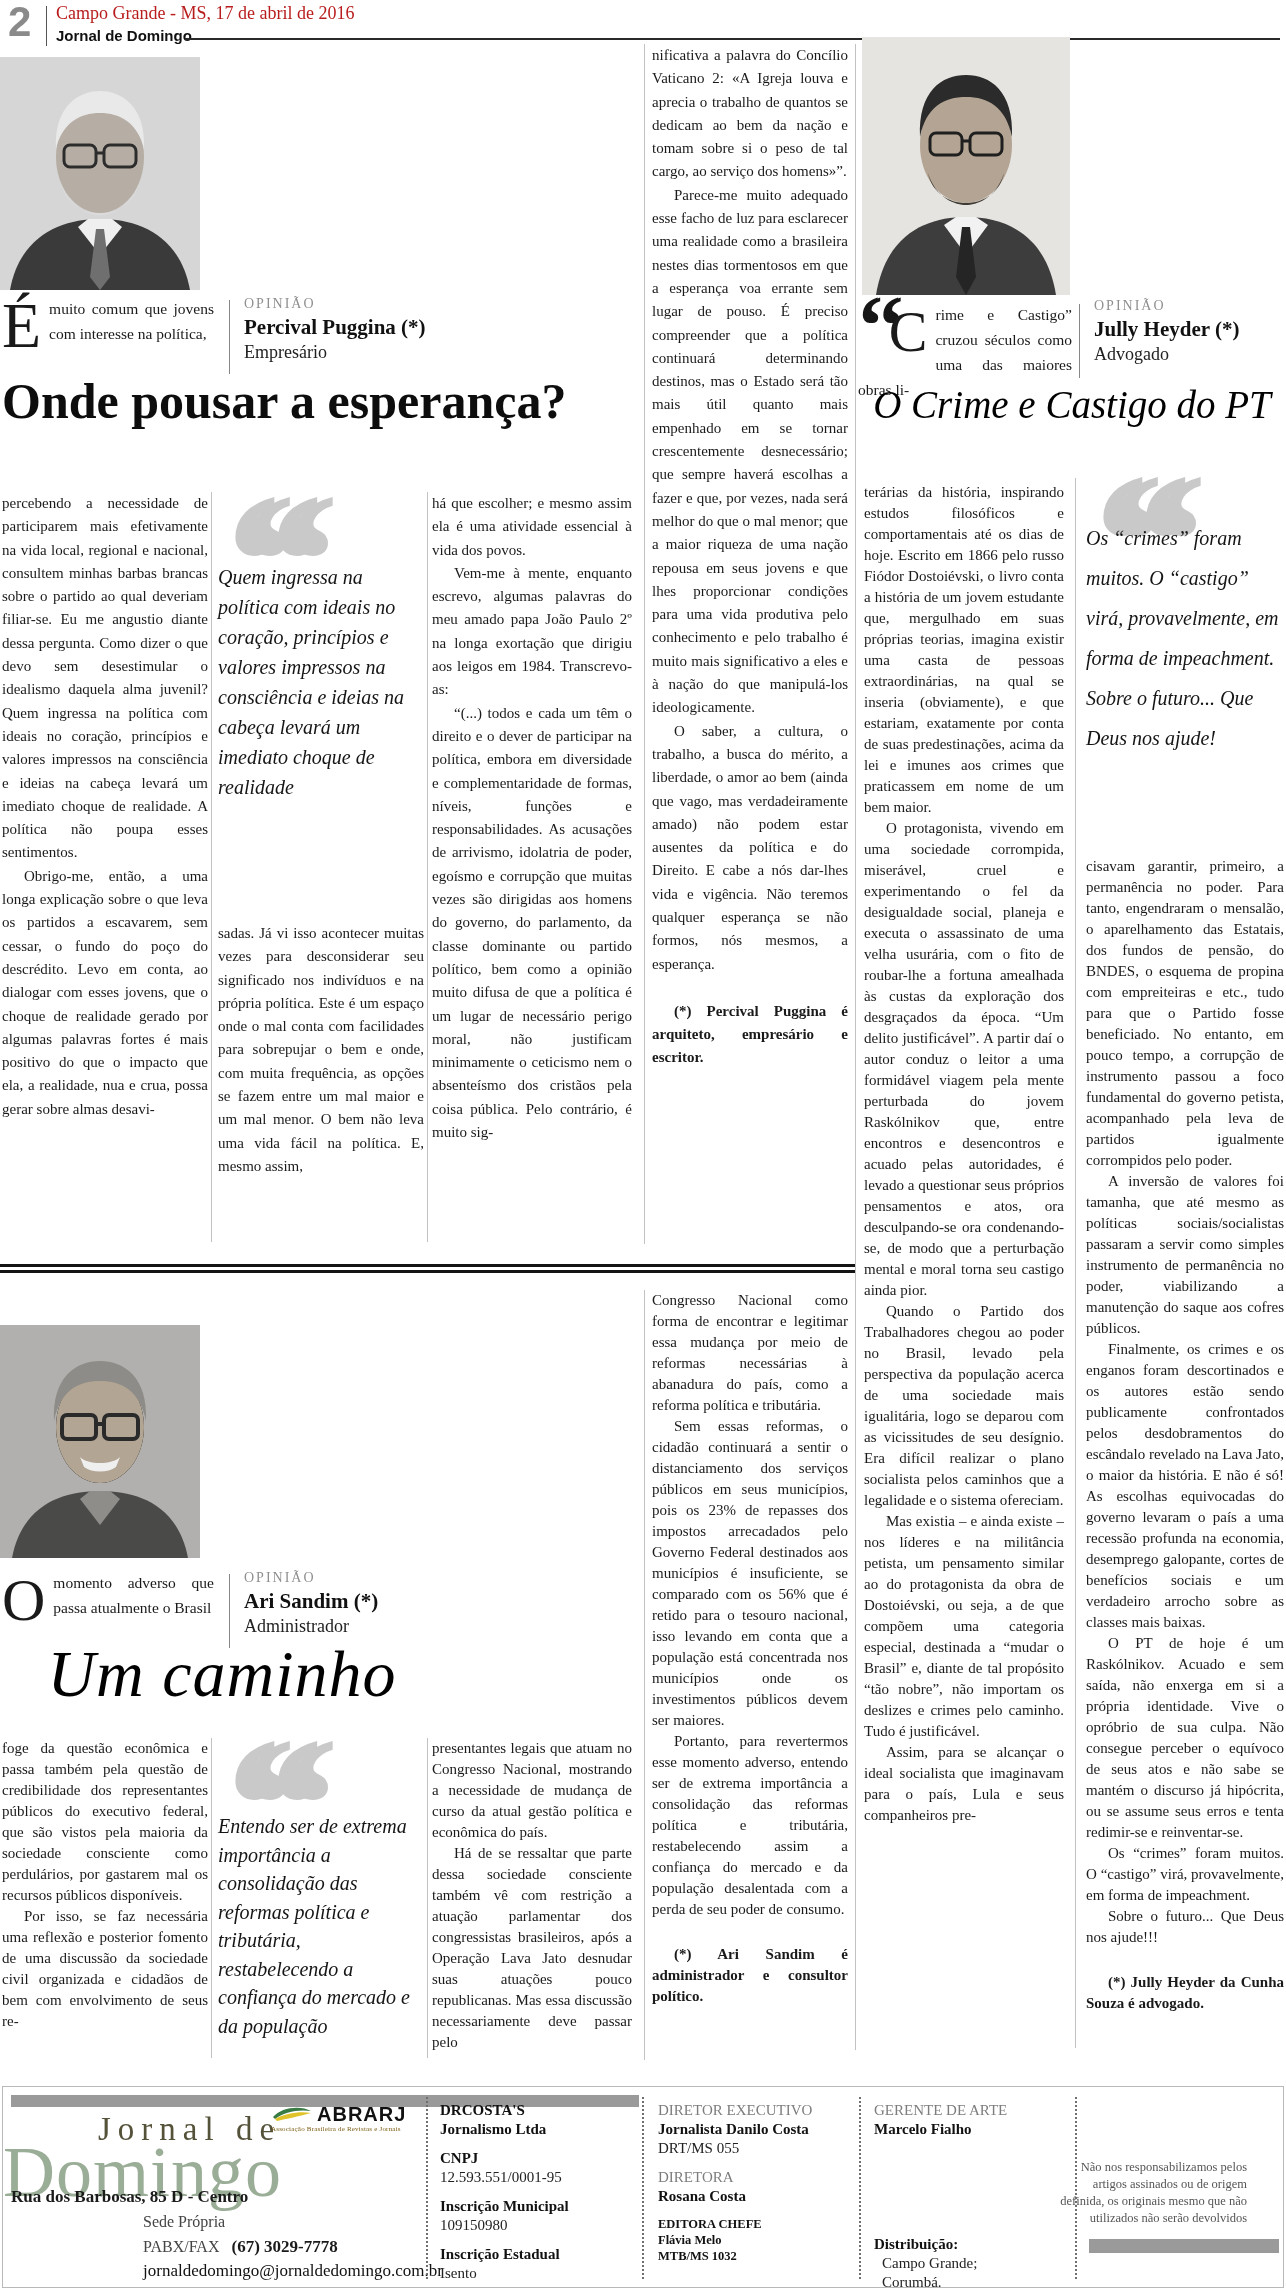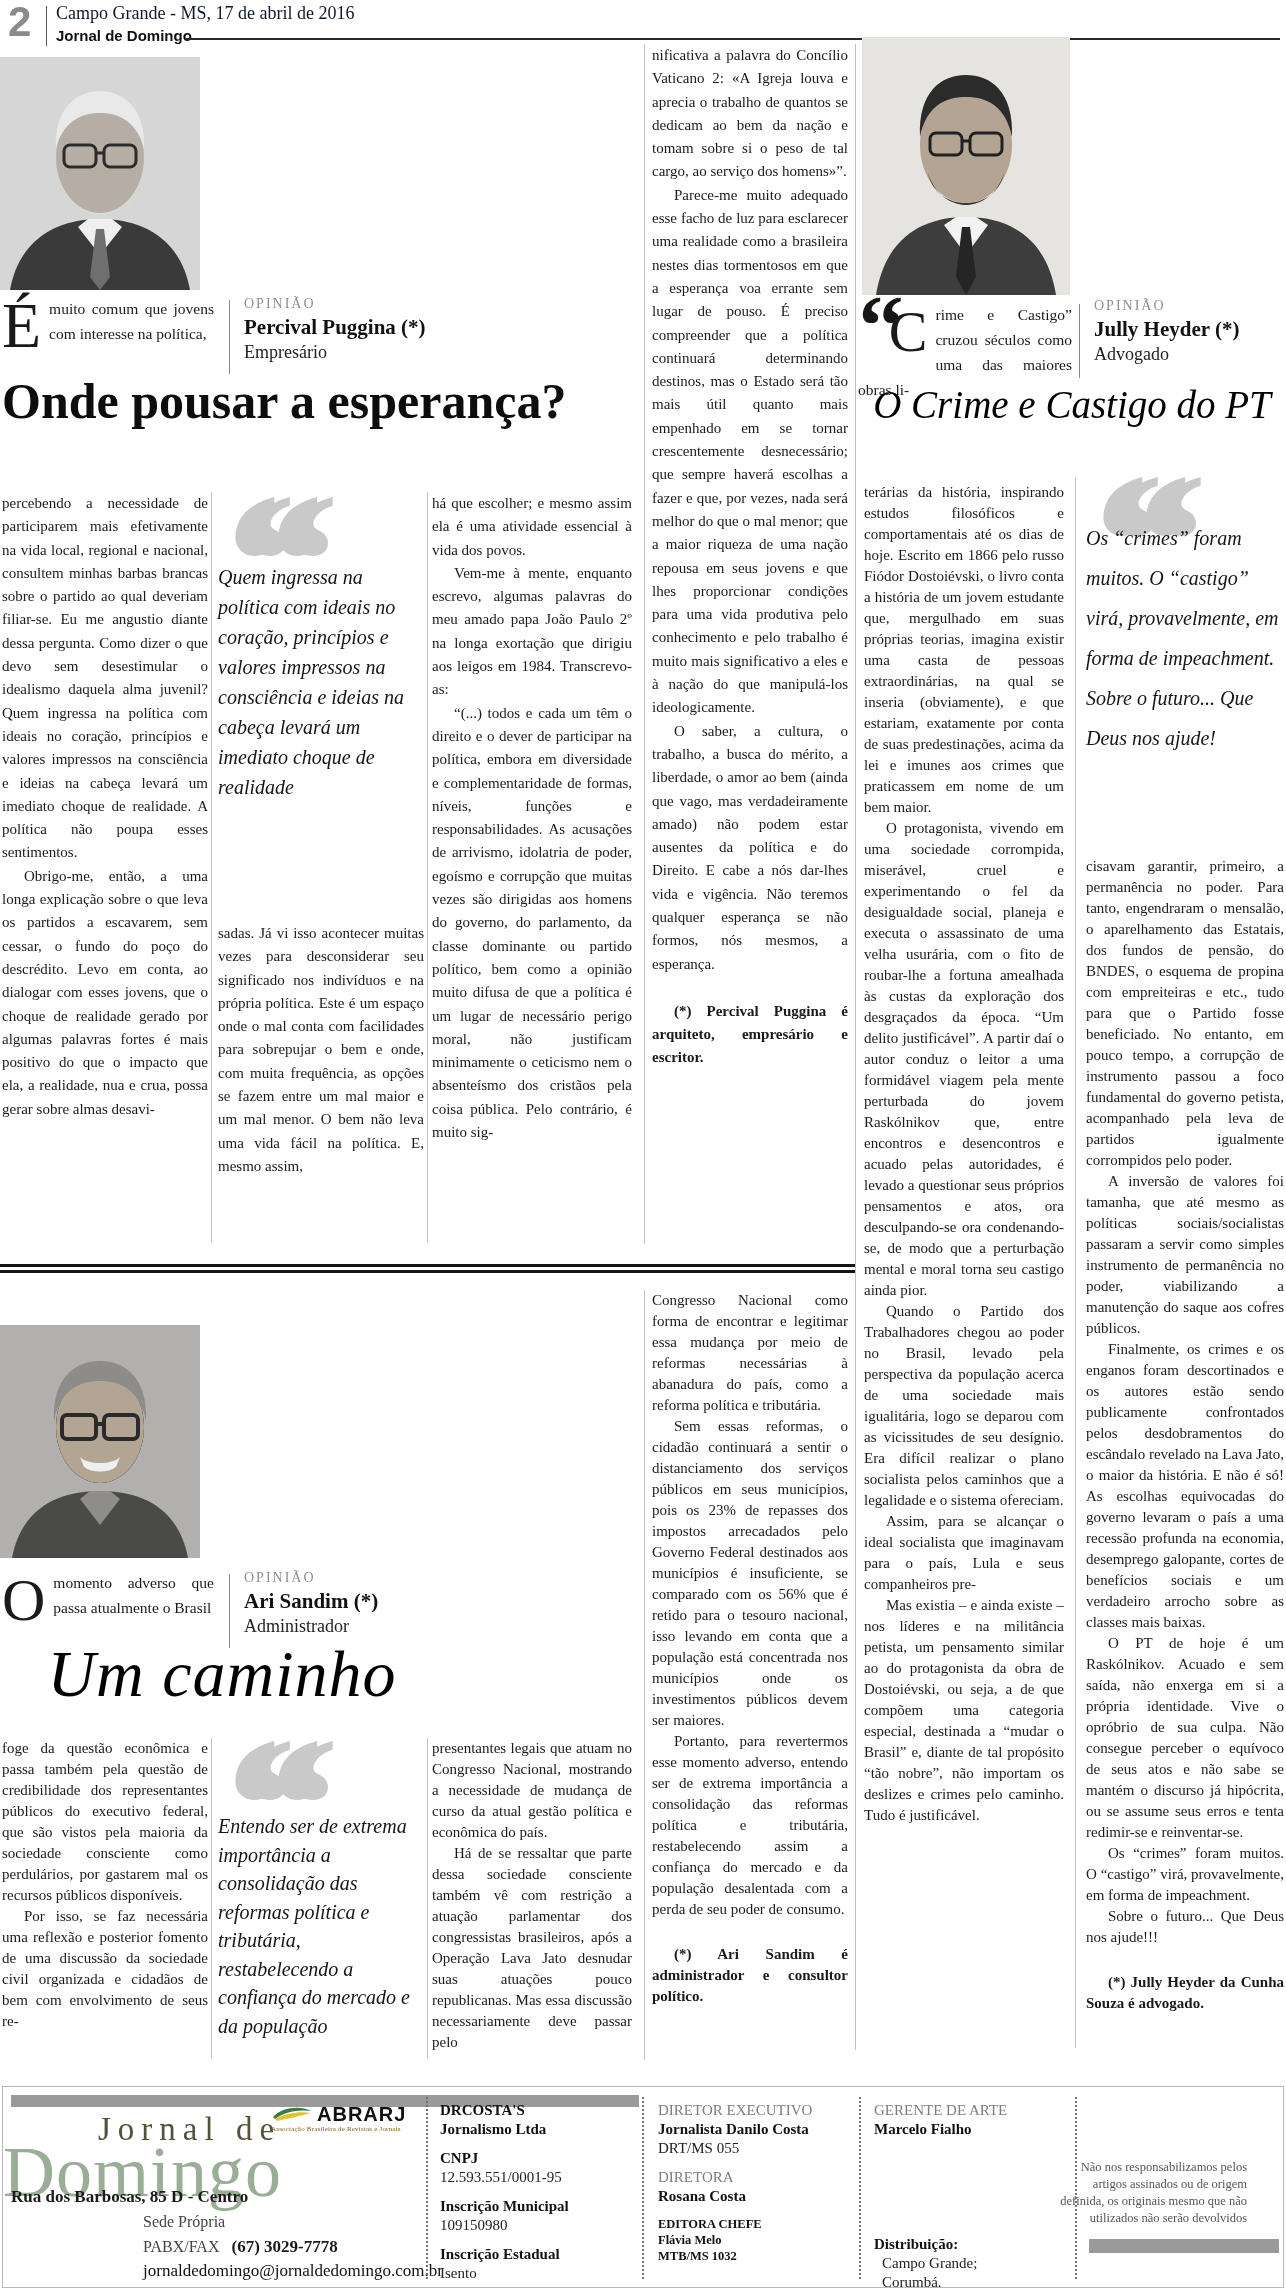--- a/index.html
+++ b/index.html
@@ -4,21 +4,21 @@
 <style>
   * { margin:0; padding:0; box-sizing:border-box; }
   html,body { background:#ffffff; }
   body { width:1286px; height:2295px; position:relative; font-family:"Liberation Serif", serif; color:#1a1a1a; }
   #page { position:absolute; left:0; top:0; width:1286px; height:2295px; overflow:hidden; }
 
   .abs { position:absolute; }
 
   
   .pagenum { font-family:"Liberation Sans", sans-serif; font-weight:bold; font-size:42px; color:#8a8a8a; line-height:44px; }
-  .dateline { font-size:18px; color:#0f172a; }
+  .dateline { font-size:18px; color:#b91c1c; }
   .masthead-label { font-family:"Liberation Sans", sans-serif; font-weight:bold; font-size:15px; color:#111; }
   .hdr-vrule { width:1px; background:#555; }
   .hdr-hrule { height:2px; background:#2a2a2a; }
 
   
   .kicker { font-size:14px; letter-spacing:2px; color:#8f8f8f; }
   .byl-author { font-size:21px; font-weight:bold; color:#111; margin-top:3px; }
   .byl-role { font-size:18px; color:#222; margin-top:2px; }
   .byl-rule { width:1px; background:#888; }
 
@@ -171,22 +171,22 @@
   </div>
 
   <div class="abs headline-it" style="left:858px; top:382px; width:428px; font-size:39px; line-height:46px;">O Crime e Castigo do PT</div>
 
   <div class="abs a2">
     <div class="abs col" style="left:864px; top:482px; width:200px; height:1565px;">
       <div>
           <p class="first">terárias da história, inspirando estudos filosóficos e comportamentais até os dias de hoje. Escrito em 1866 pelo russo Fiódor Dostoiévski, o livro conta a história de um jovem estudante que, mergulhado em suas próprias teorias, imagina existir uma casta de pessoas extraordinárias, na qual se inseria (obviamente), e que estariam, exatamente por conta de suas predestinações, acima da lei e imunes aos crimes que praticassem em nome de um bem maior.</p>
           <p>O protagonista, vivendo em uma sociedade corrompida, miserável, cruel e experimentando o fel da desigualdade social, planeja e executa o assassinato de uma velha usurária, com o fito de roubar-lhe a fortuna amealhada às custas da exploração dos desgraçados da época. “Um delito justificável”. A partir daí o autor conduz o leitor a uma formidável viagem pela mente perturbada do jovem Raskólnikov que, entre encontros e desencontros e acuado pelas autoridades, é levado a questionar seus próprios pensamentos e atos, ora desculpando-se ora condenando-se, de modo que a perturbação mental e moral torna seu castigo ainda pior.</p>
           <p>Quando o Partido dos Trabalhadores chegou ao poder no Brasil, levado pela perspectiva da população acerca de uma sociedade mais igualitária, logo se deparou com as vicissitudes de seu desígnio. Era difícil realizar o plano socialista pelos caminhos que a legalidade e o sistema ofereciam.</p>
+          <p>Mas existia – e ainda existe – nos líderes e na militância petista, um pensamento similar ao do protagonista da obra de Dostoiévski, ou seja, a de que compõem uma categoria especial, destinada a “mudar o Brasil” e, diante de tal propósito “tão nobre”, não importam os deslizes e crimes pelo caminho. Tudo é justificável.</p>
           <p>Assim, para se alcançar o ideal socialista que imaginavam para o país, Lula e seus companheiros pre-</p>
-          <p>Mas existia – e ainda existe – nos líderes e na militância petista, um pensamento similar ao do protagonista da obra de Dostoiévski, ou seja, a de que compõem uma categoria especial, destinada a “mudar o Brasil” e, diante de tal propósito “tão nobre”, não importam os deslizes e crimes pelo caminho. Tudo é justificável.</p>
         </div>
     </div>
     <div class="abs pullquote pq2" style="left:1086px; top:478px; width:198px; height:370px;">
       <span class="pq-glyph">““</span>
       <div class="pq-text">Os “crimes” foram muitos. O “castigo” virá, provavelmente, em forma de impeachment. Sobre o futuro... Que Deus nos ajude!</div>
     </div>
     <div class="abs col" style="left:1086px; top:856px; width:198px; height:1190px;">
       <div>
           <p class="first">cisavam garantir, primeiro, a permanência no poder. Para tanto, engendraram o mensalão, o aparelhamento das Estatais, dos fundos de pensão, do BNDES, o esquema de propina com empreiteiras e etc., tudo para que o Partido fosse beneficiado. No entanto, em pouco tempo, a corrupção de instrumento passou a foco fundamental do governo petista, acompanhado pela leva de partidos igualmente corrompidos pelo poder.</p>
           <p>A inversão de valores foi tamanha, que até mesmo as políticas sociais/socialistas passaram a servir como simples instrumento de permanência no poder, viabilizando a manutenção do saque aos cofres públicos.</p>

